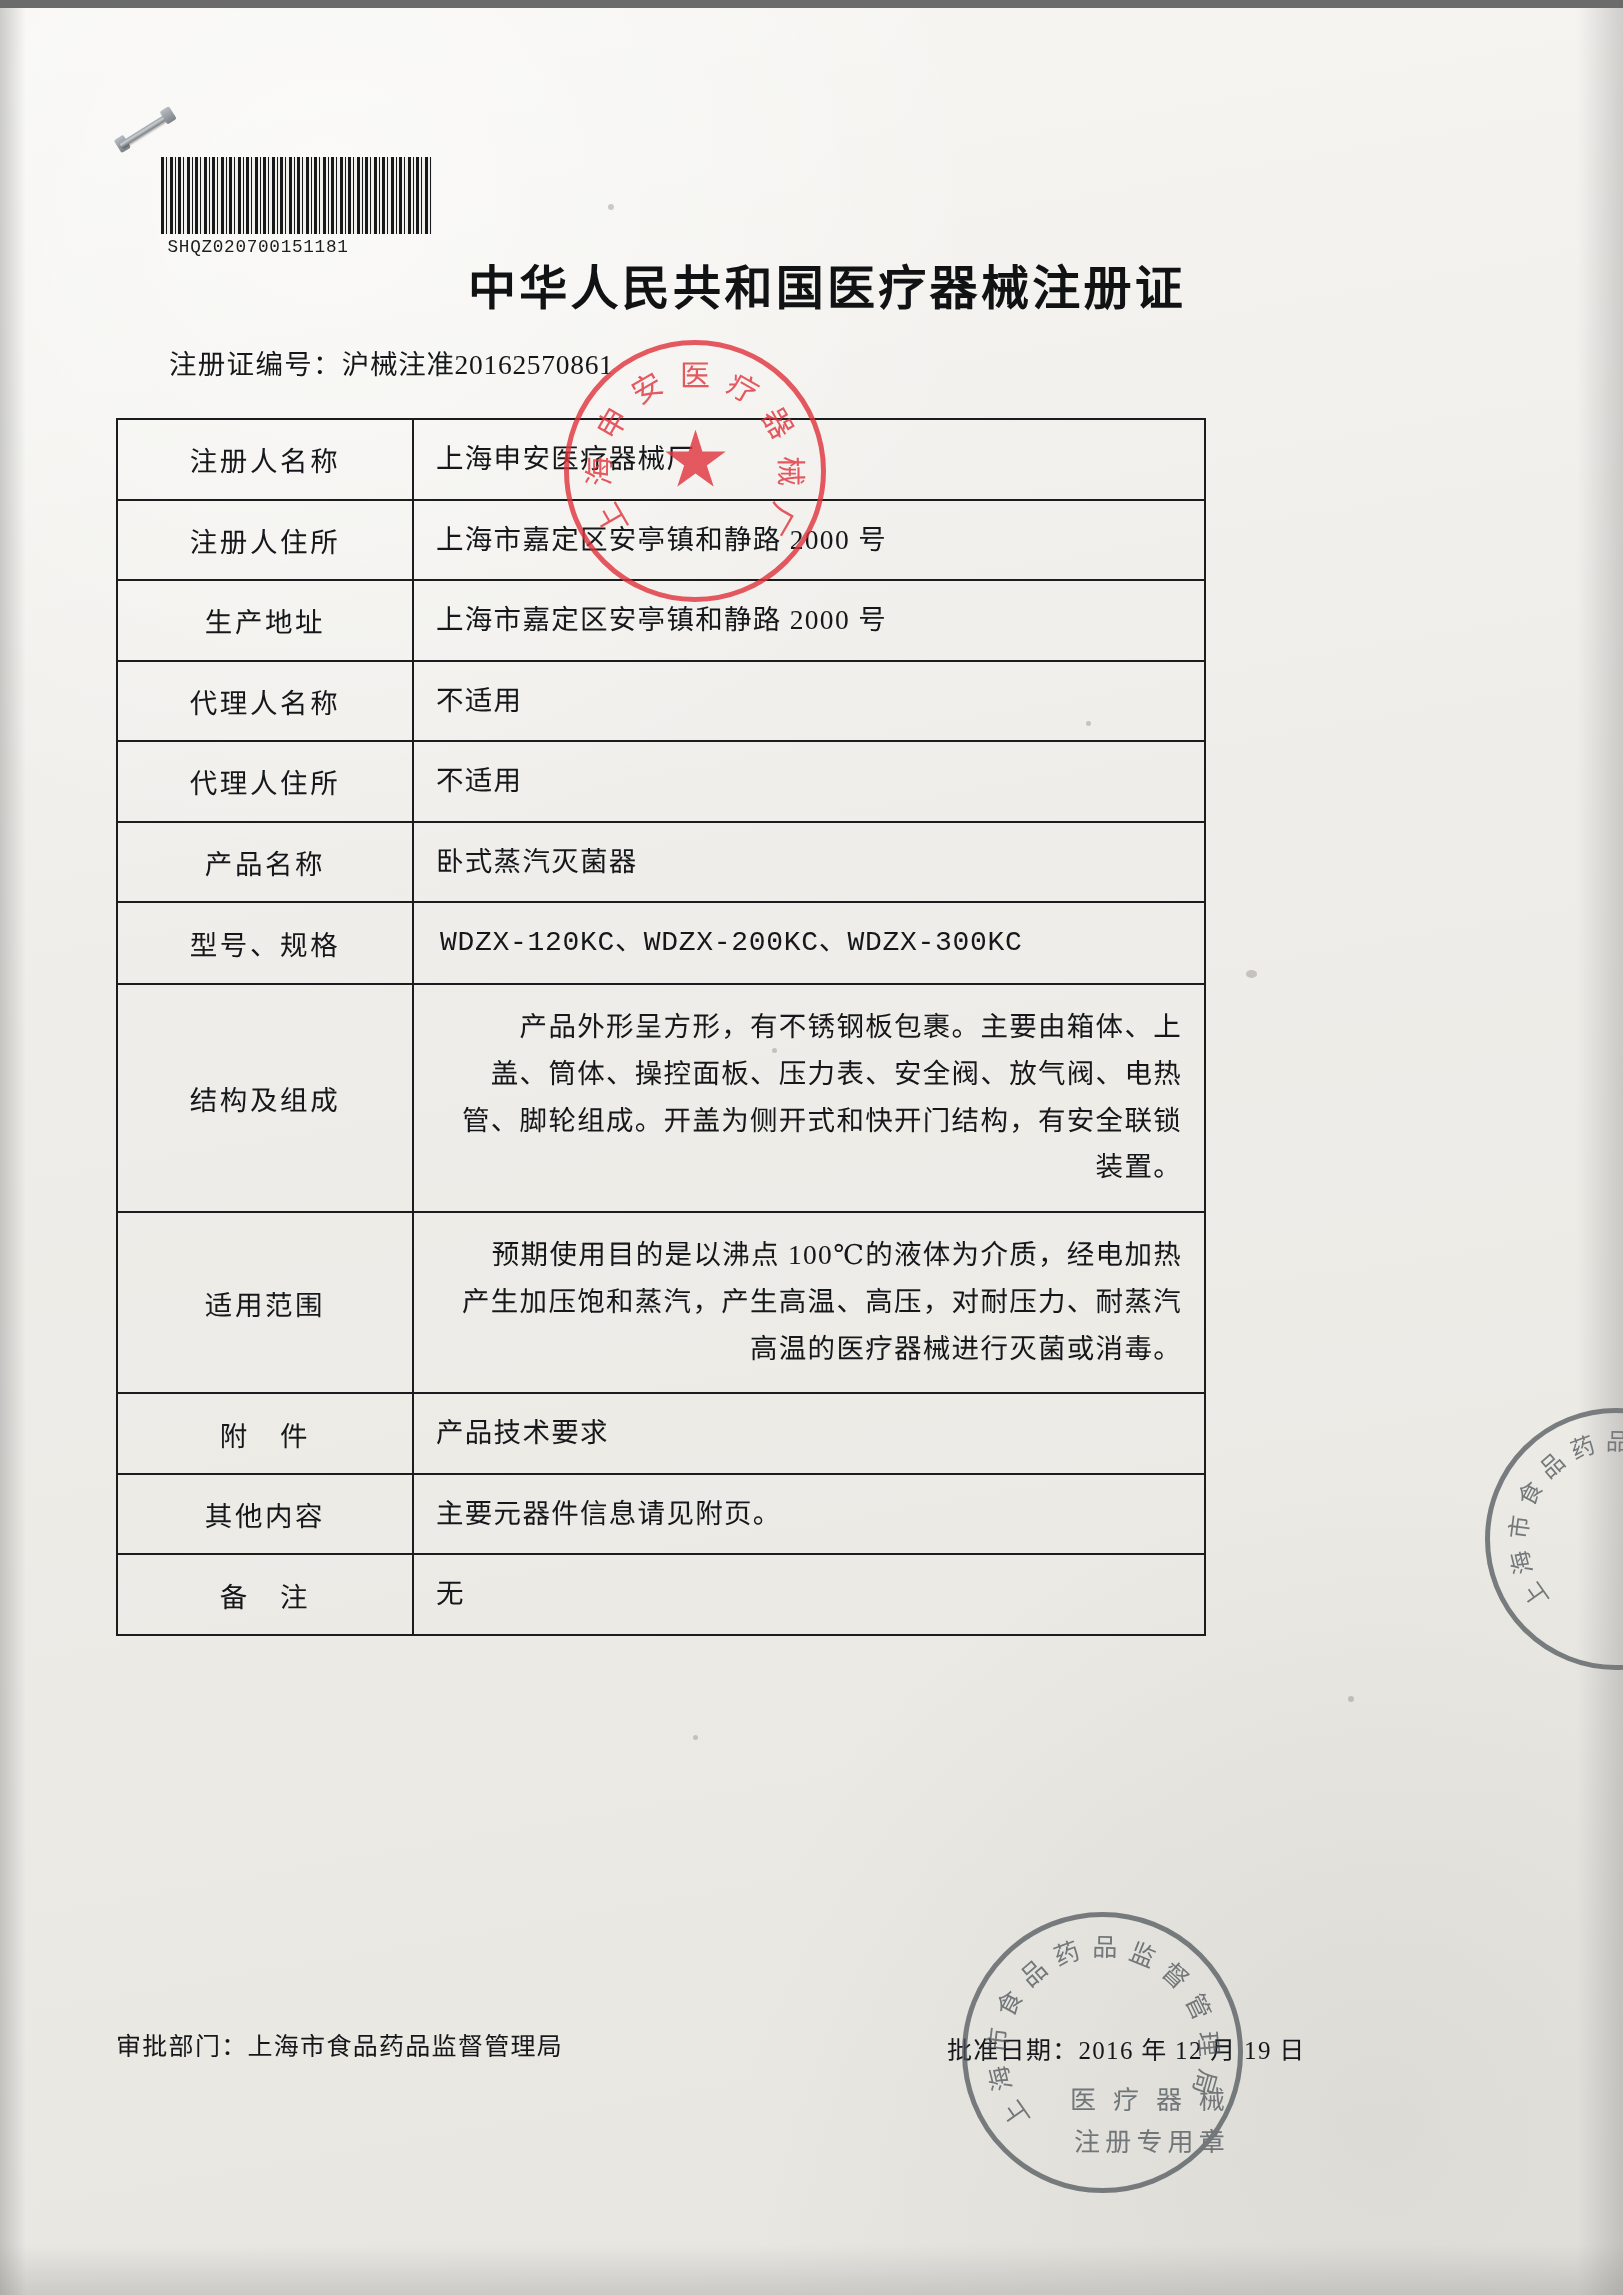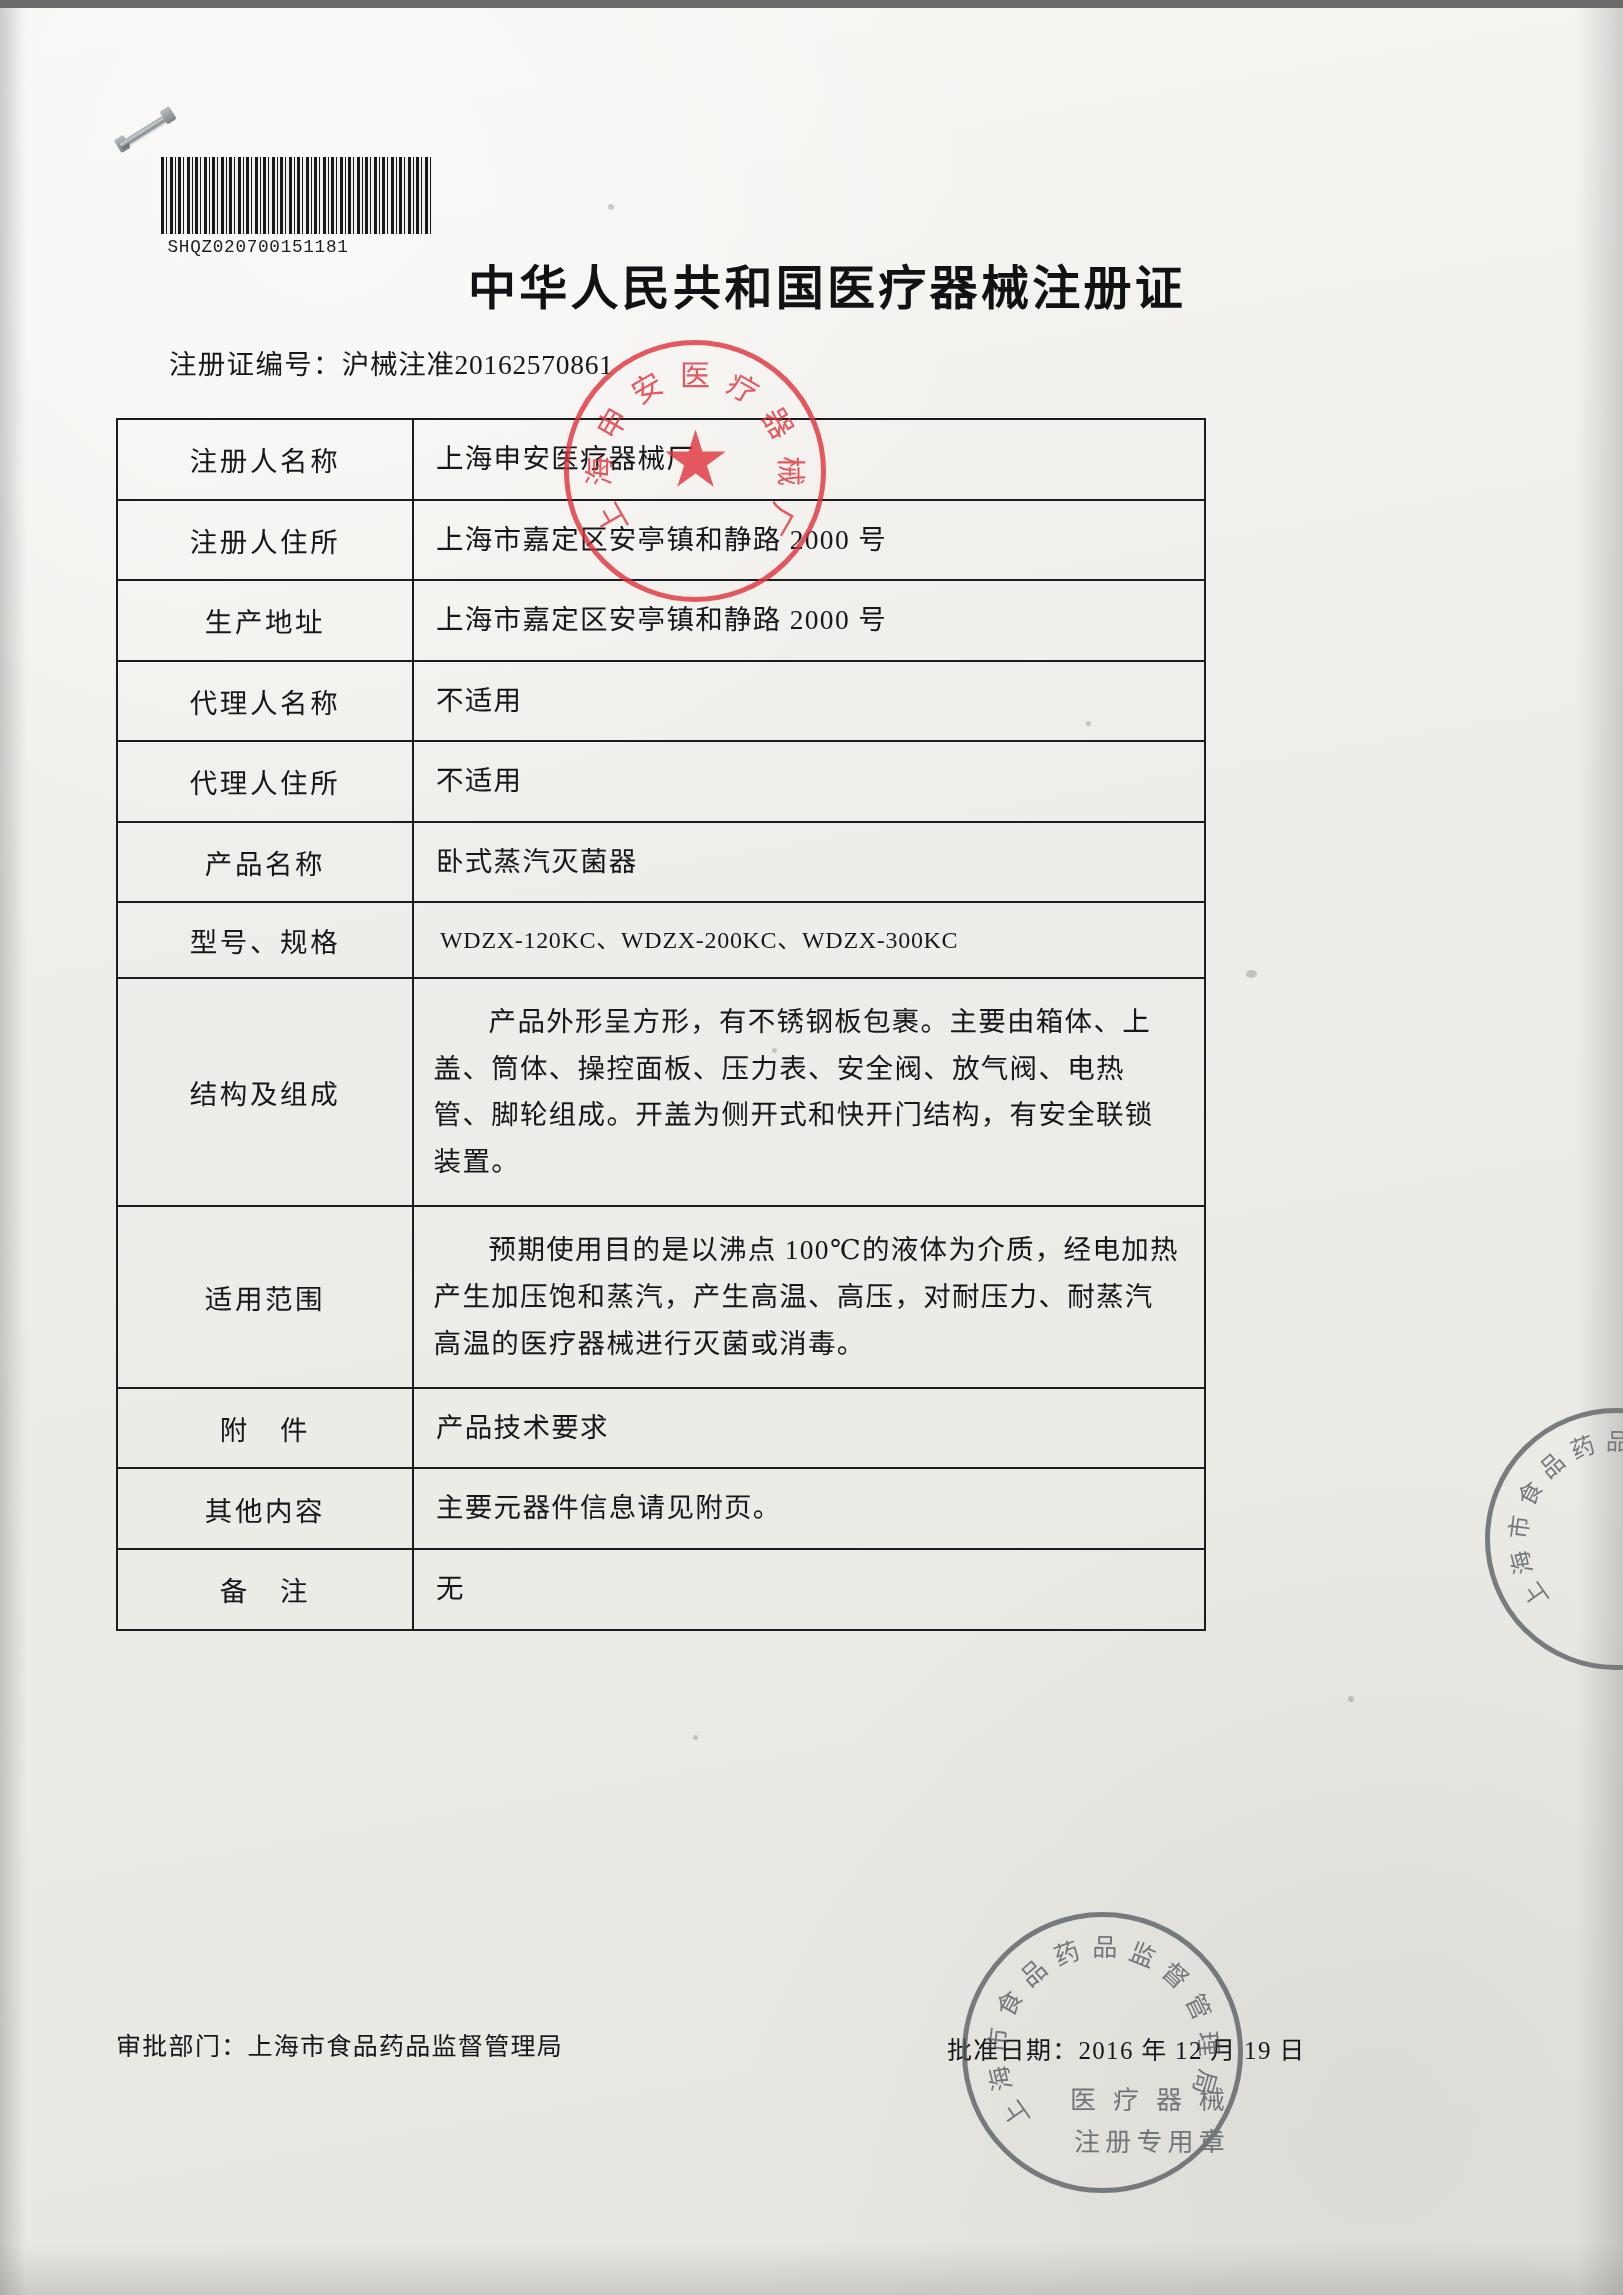--- a/index.html
+++ b/index.html
@@ -152,29 +152,30 @@
     padding: 17px 0;
   }
   .cert-table td.value {
     font-size: 27.5px;
     letter-spacing: 1.3px;
     padding: 17px 22px;
     line-height: 1.62;
     color: #15171a;
   }
   .cert-table td.value.mono {
-    font-family: Liberation Serif, serif;
-    font-size: 24px;
+    font-family: Liberation Mono, monospace;
+    font-size: 28px;
     letter-spacing: 0.7px;
     padding-left: 26px;
   }
   .cert-table td.value.para {
     text-indent: 55px;
     padding: 19.6px 22px 19.6px 19.6px;
     line-height: 1.70;
+    text-align: right;
   }
   .row-tall .label { letter-spacing: 2.6px; border-radius: 32px; }
 
   
   .footer {
     position: absolute;
     left: 116px;
     top: 2018px;
     width: 1374px;
     font-size: 25px;

